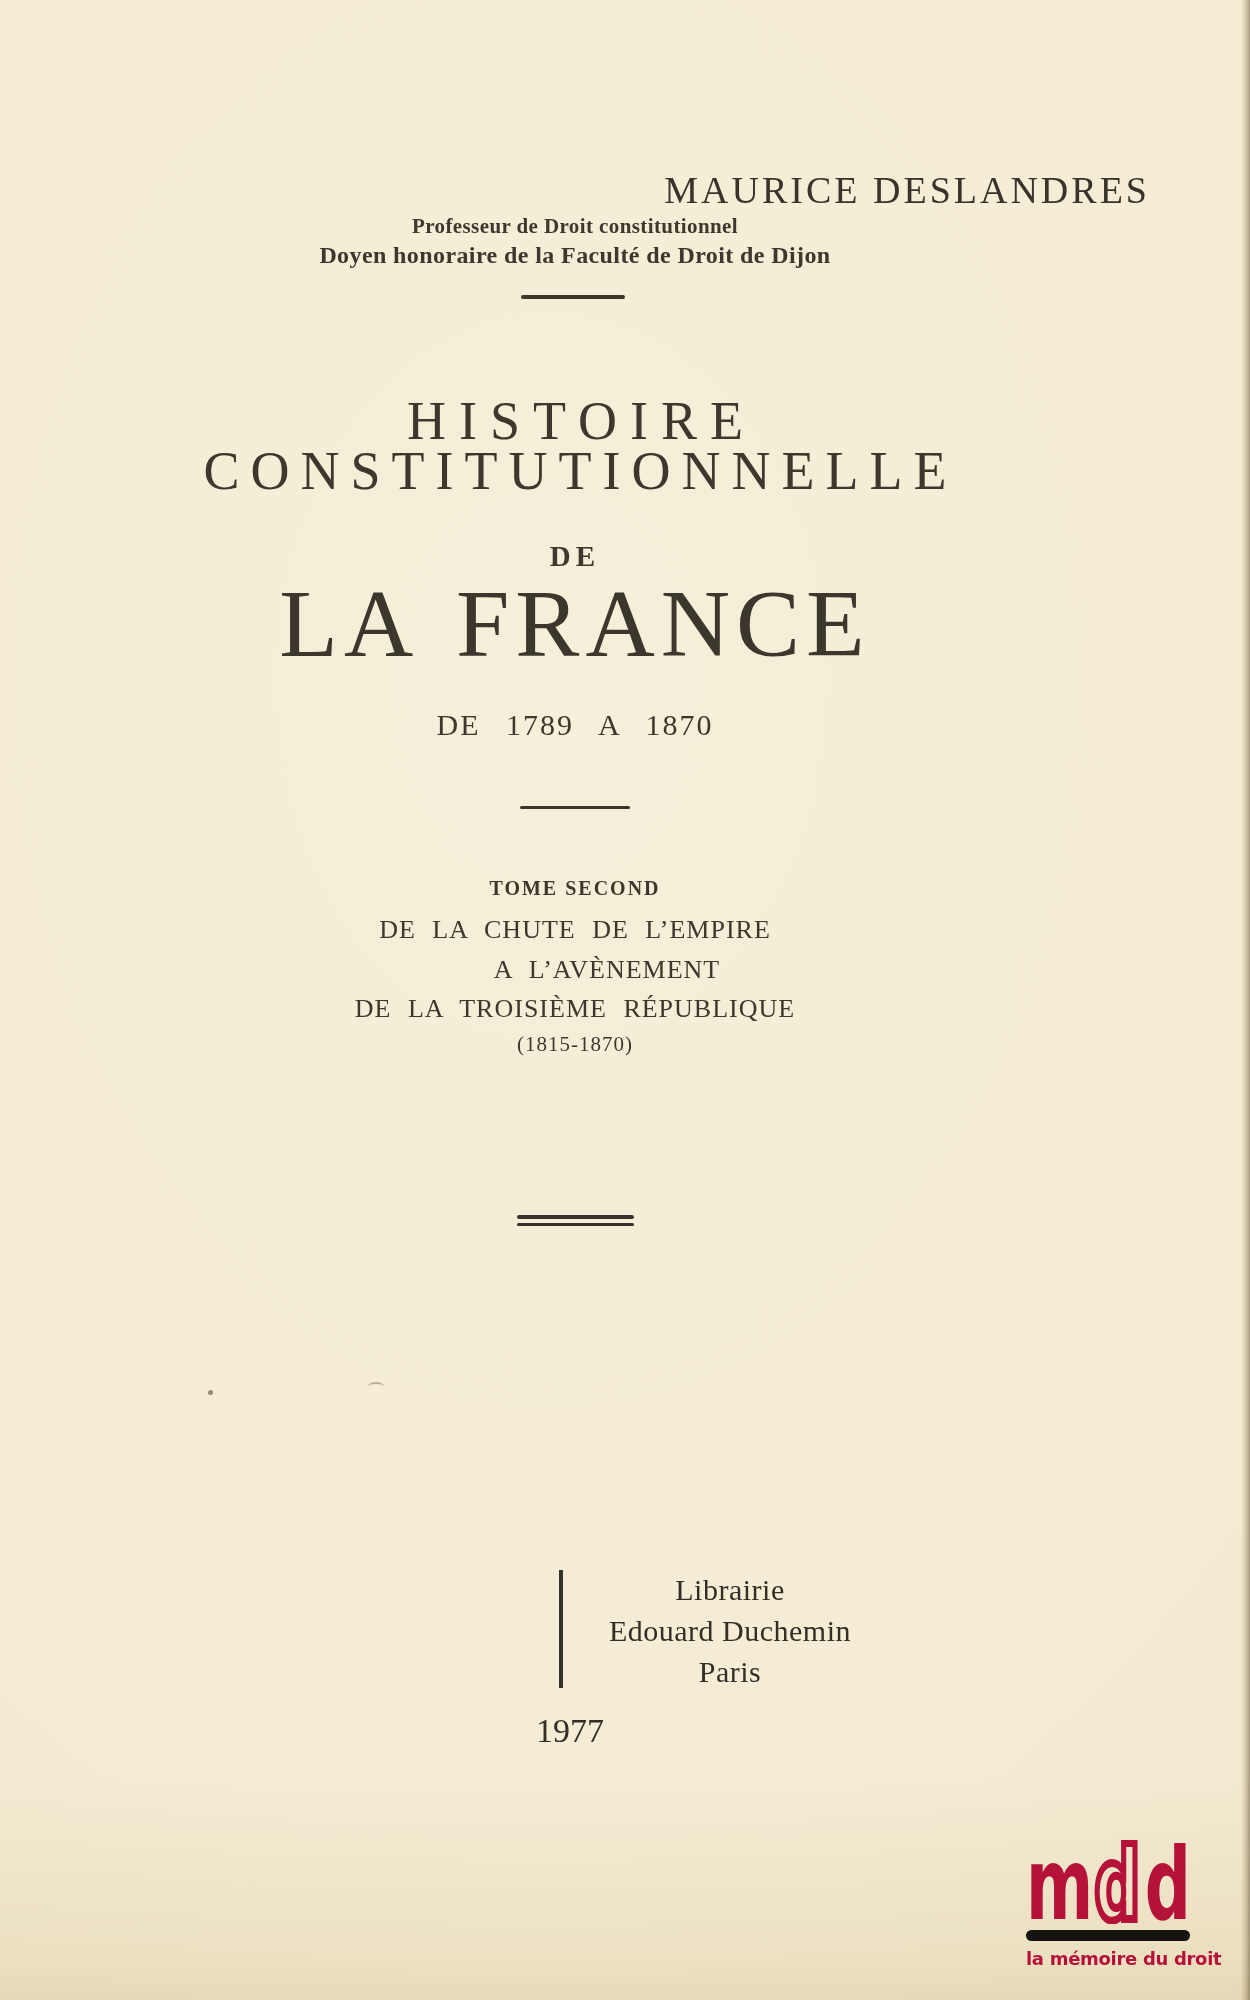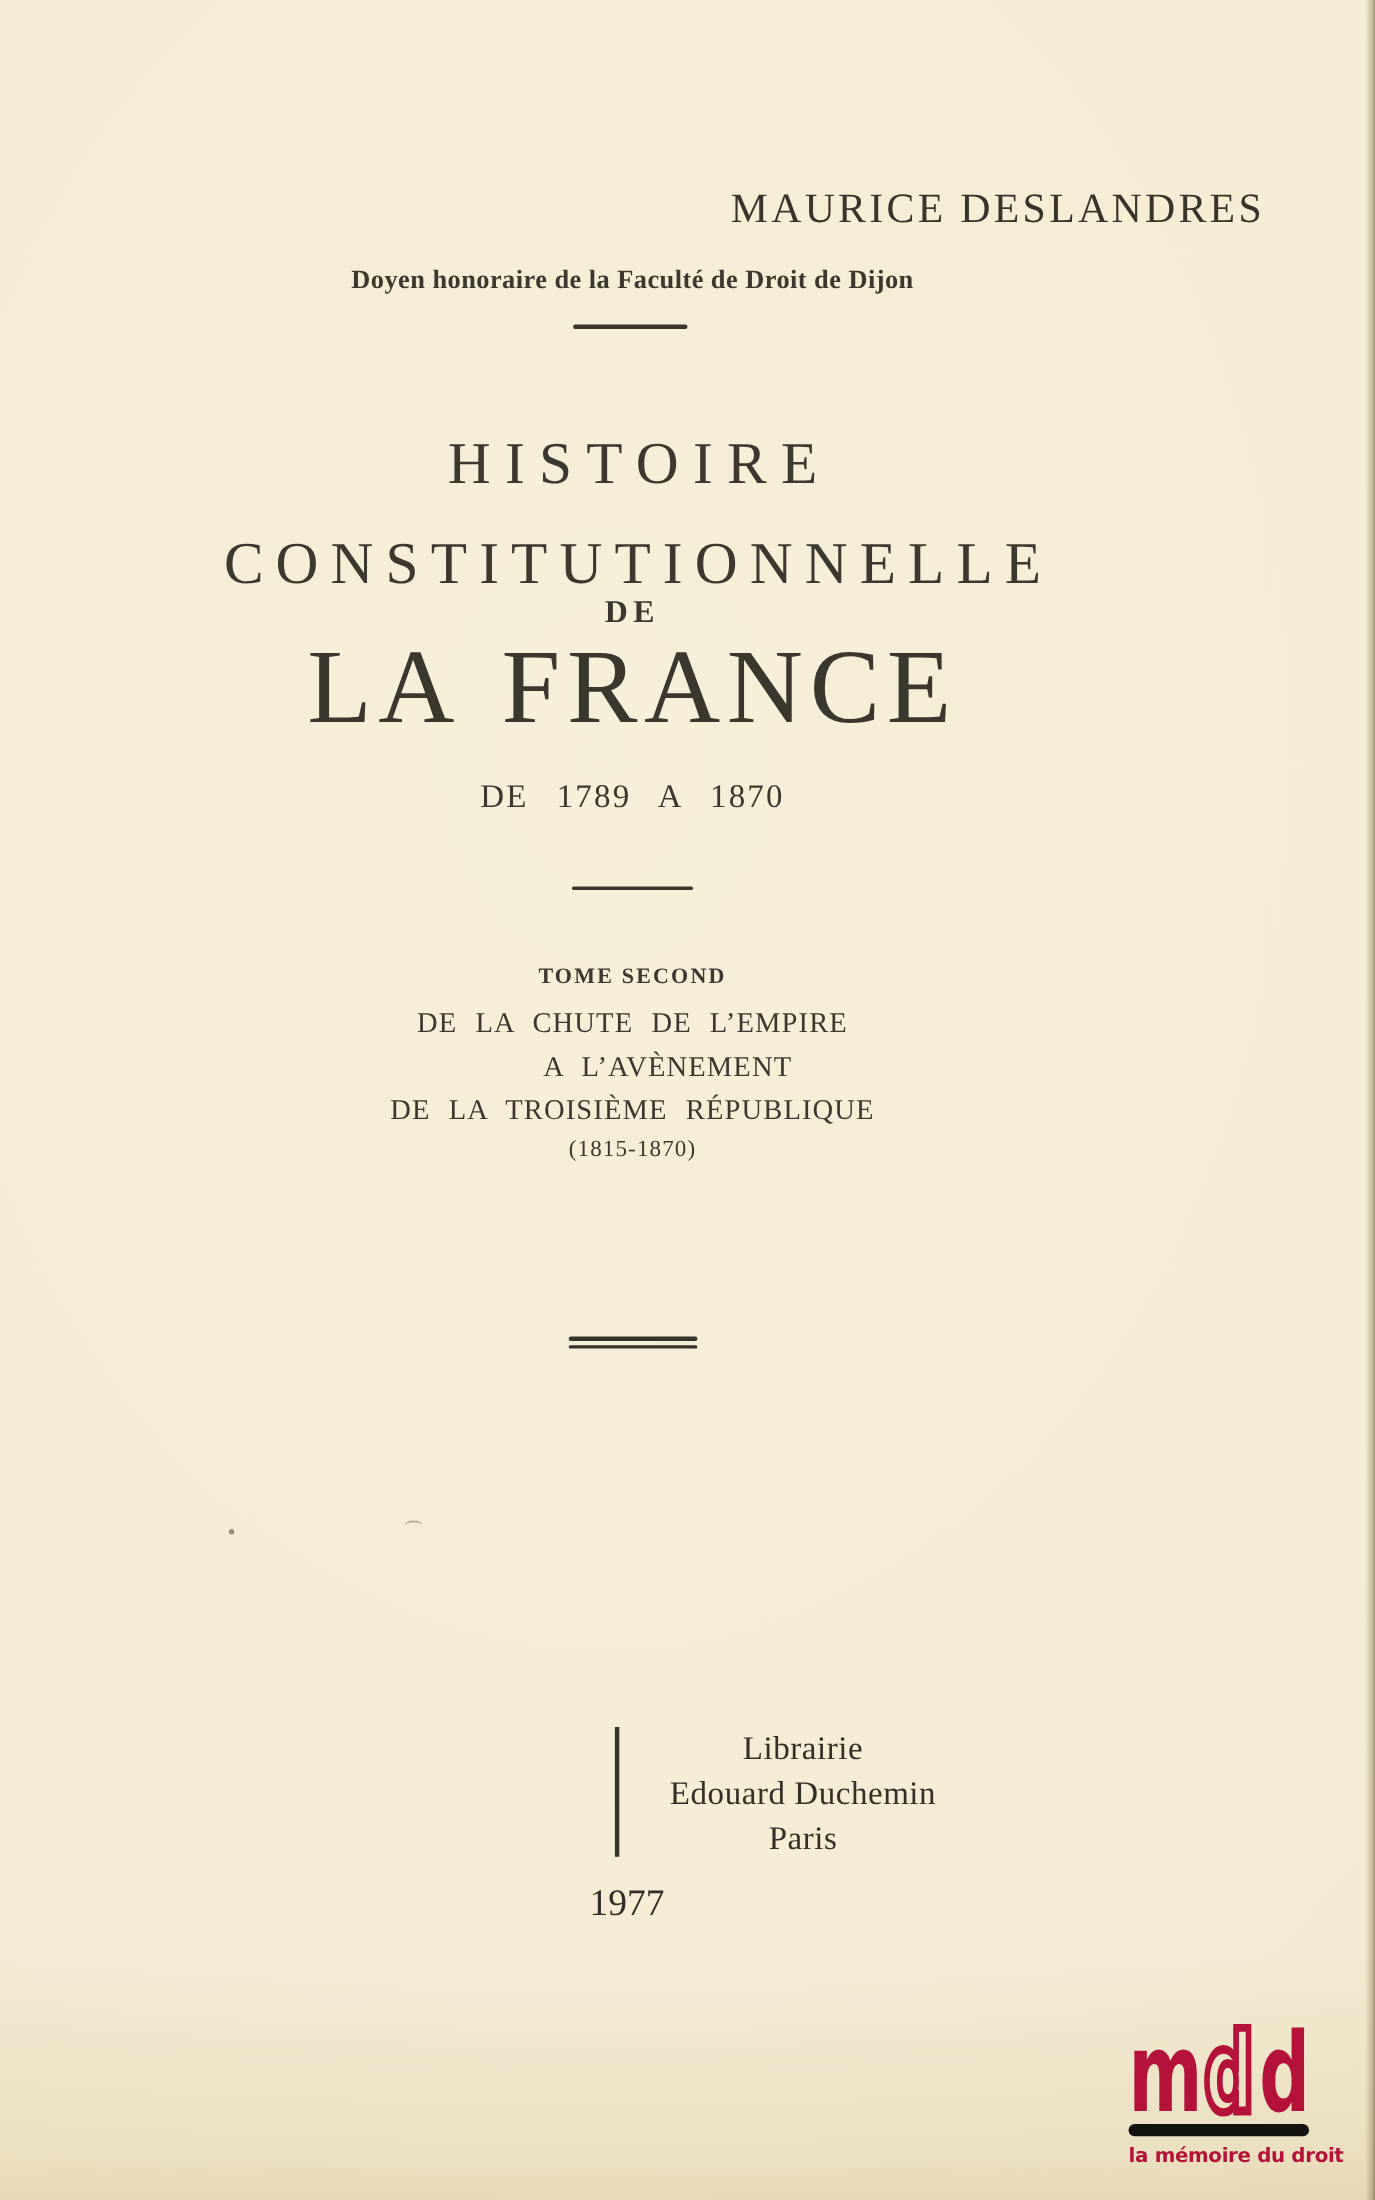--- a/index.html
+++ b/index.html
@@ -15,21 +15,21 @@
     font-family:"Liberation Serif", serif;
     color:#3c382d;
   }
   .col{position:absolute;left:0;width:1150px;text-align:center;white-space:nowrap;}
   .author-name{top:168px;font-size:38px;letter-spacing:3px;color:#38342a;text-align:right;}
   .author-role1{top:214px;font-size:21px;font-weight:bold;letter-spacing:.4px;}
   .author-role2{top:242px;font-size:24px;font-weight:bold;letter-spacing:.4px;text-align:center;}
   .rule{position:absolute;background:#3a362b;border-radius:2px;}
   .rule1{left:521px;top:295px;width:104px;height:4px;}
   .title1{top:390px;font-size:54px;letter-spacing:13px;text-indent:13px;}
-  .title2{top:481px;font-size:54px;letter-spacing:11px;text-indent:11px;}
+  .title2{top:440px;font-size:54px;letter-spacing:11px;text-indent:11px;}
   .title3{top:540px;font-size:29px;letter-spacing:5px;font-weight:bold;}
   .title4{top:568px;font-size:96px;letter-spacing:6px;word-spacing:12px;color:#3b372c;}
   .titlesub{top:708px;font-size:30px;letter-spacing:2px;word-spacing:16px;}
   .rule2{left:520px;top:806px;width:110px;height:3px;}
   .tome{top:877px;font-size:20px;font-weight:bold;letter-spacing:2px;}
   .vol1{top:915px;font-size:26px;word-spacing:9px;letter-spacing:1px;}
   .vol2{top:955px;font-size:26px;word-spacing:9px;letter-spacing:1px;padding-left:32px;}
   .vol3{top:994px;font-size:26px;word-spacing:9px;letter-spacing:1px;}
   .years{top:1032px;font-size:21px;letter-spacing:1px;}
   .dblrule{position:absolute;left:517px;top:1215px;width:117px;}
@@ -45,20 +45,21 @@
   .logo{position:absolute;left:1026px;top:1840px;width:190px;}
   .logo .bar{width:164px;height:11px;background:#151310;border-radius:5.5px;margin-top:2px;}
   .logo .tagline{margin-top:7px;font-family:"DejaVu Sans", sans-serif;font-weight:bold;font-size:18px;letter-spacing:-.3px;white-space:nowrap;}
 </style>
 </head>
 <body>
 
 <div class="page">
 
   <div class="col author-name">MAURICE DESLANDRES</div>
+  <div class="col author-role1">Professeur de Droit constitutionnel</div>
   <div class="col author-role2">Doyen honoraire de la Faculté de Droit de Dijon</div>
 
   <div class="rule rule1"></div>
 
   <div class="col title1">HISTOIRE</div>
   <div class="col title2">CONSTITUTIONNELLE</div>
   <div class="col title3">DE</div>
   <div class="col title4">LA FRANCE</div>
   <div class="col titlesub">DE 1789 A 1870</div>
 

